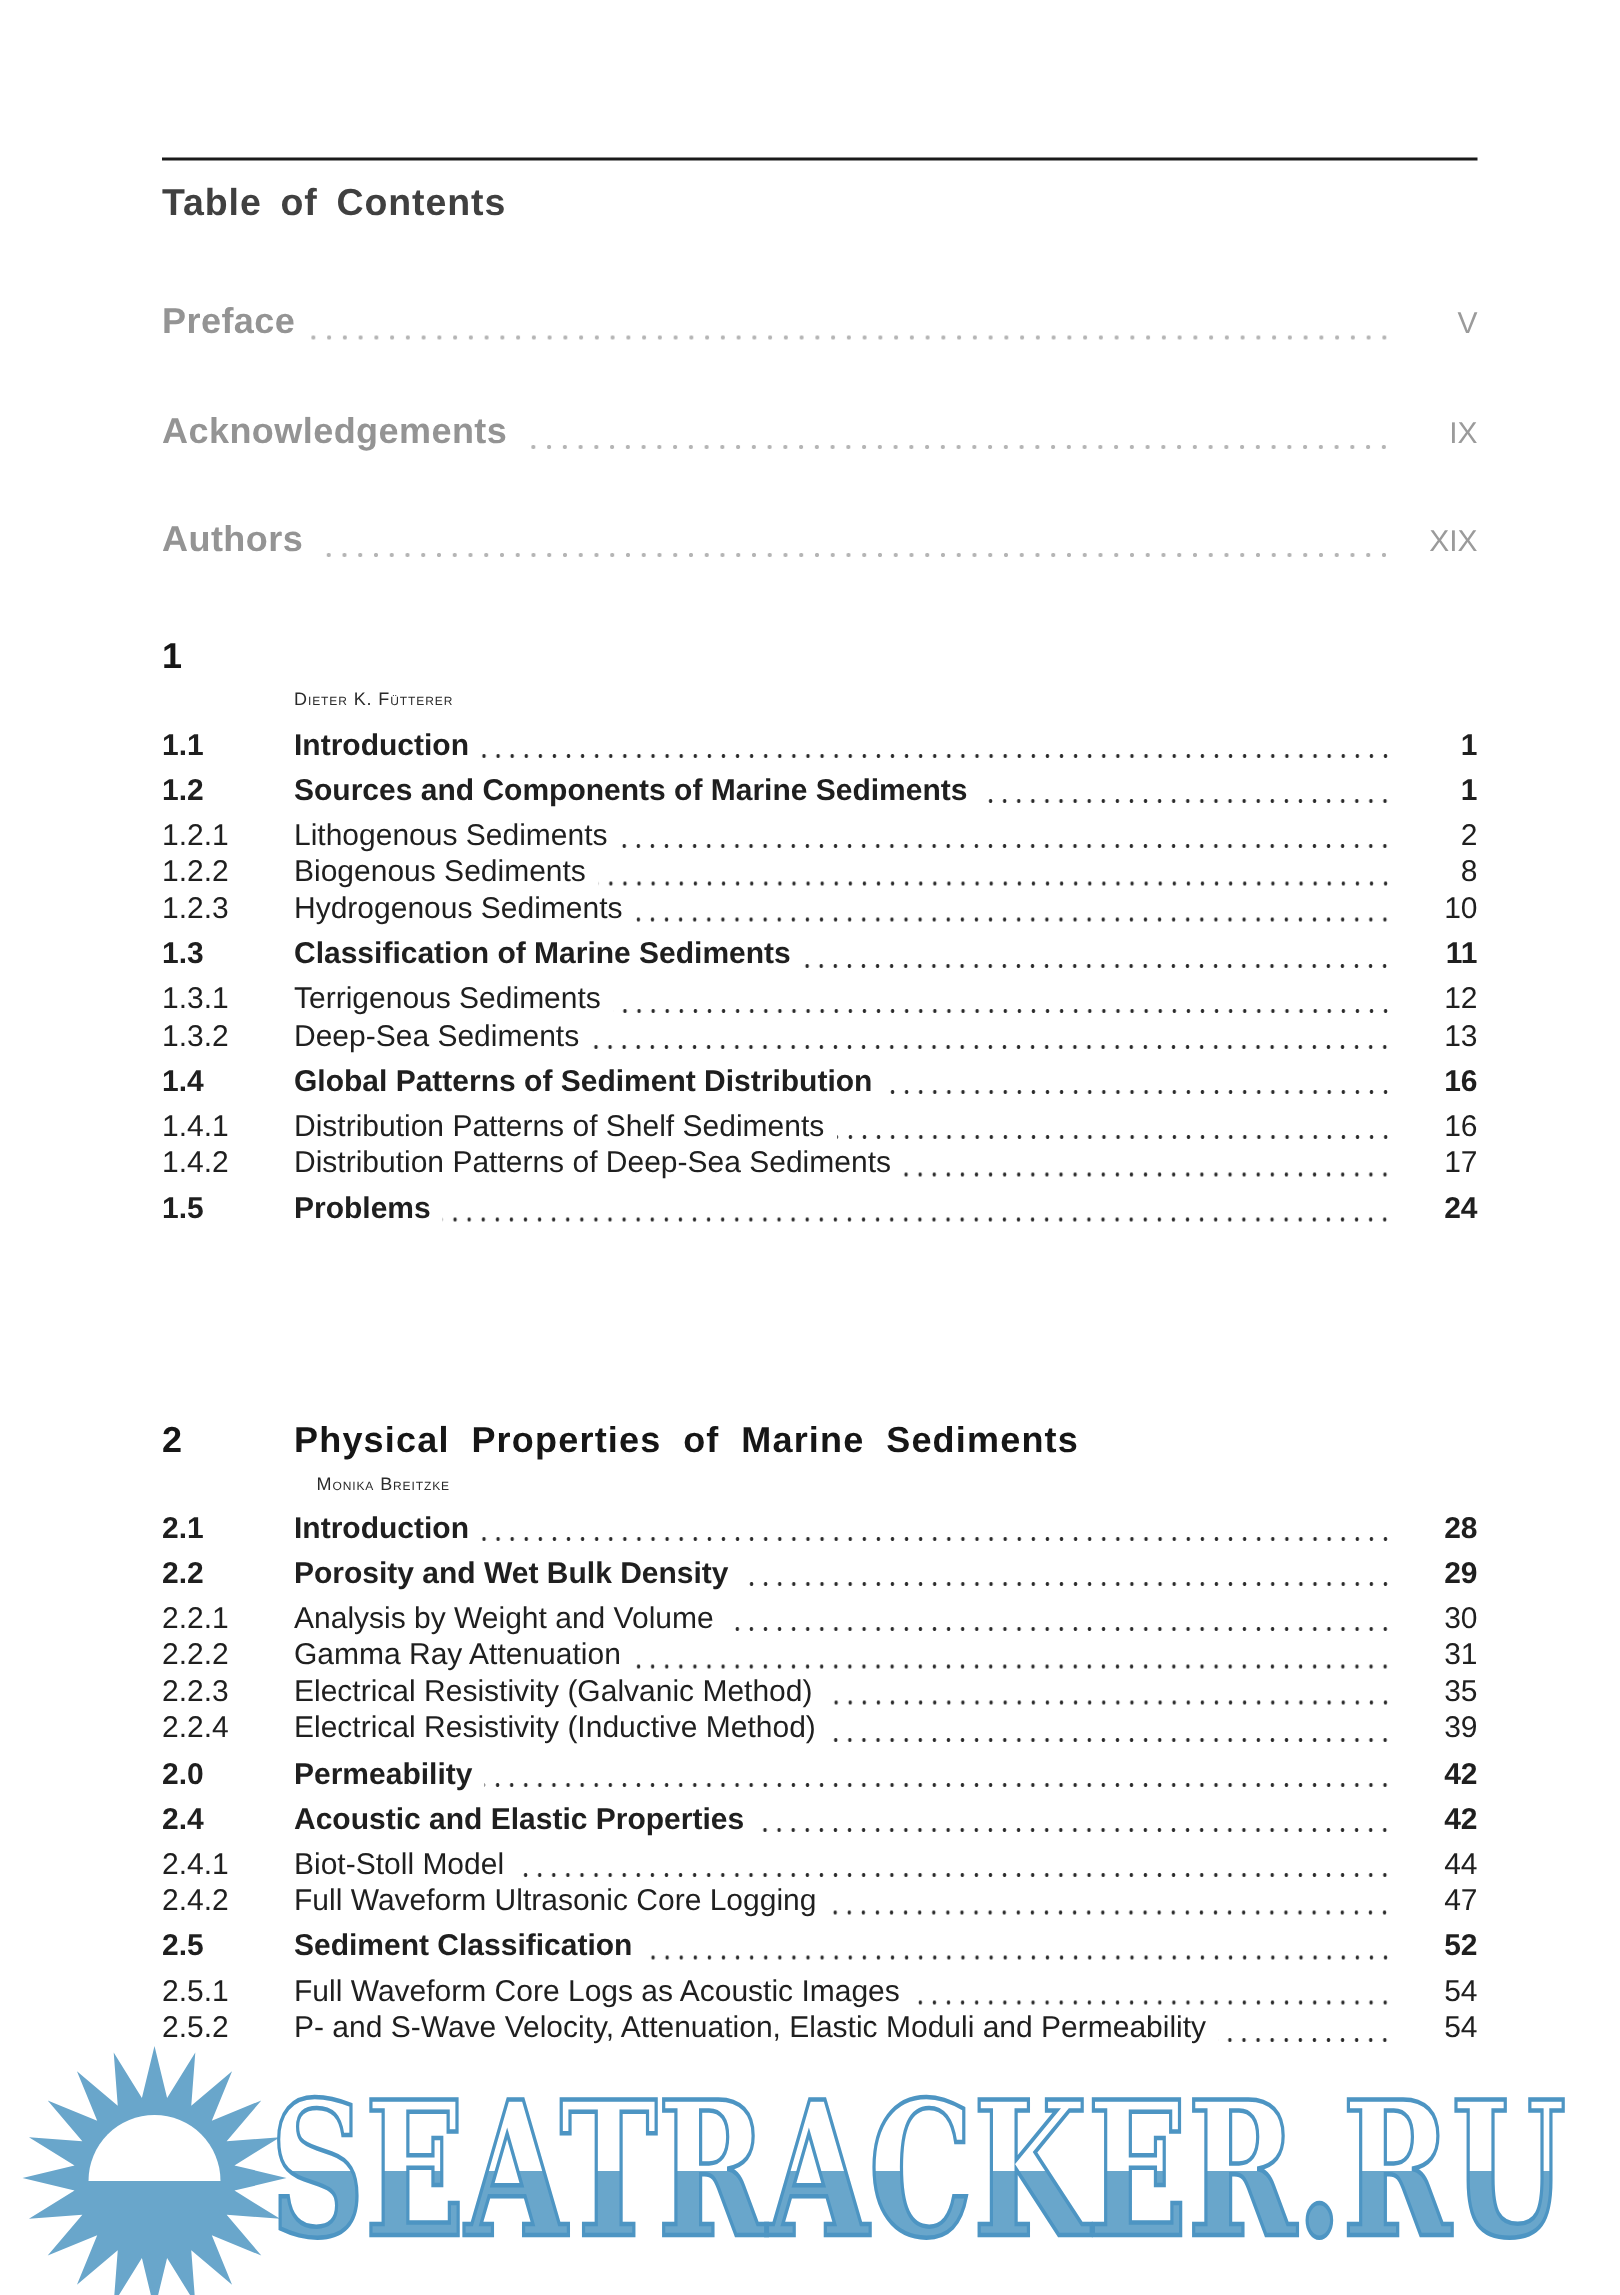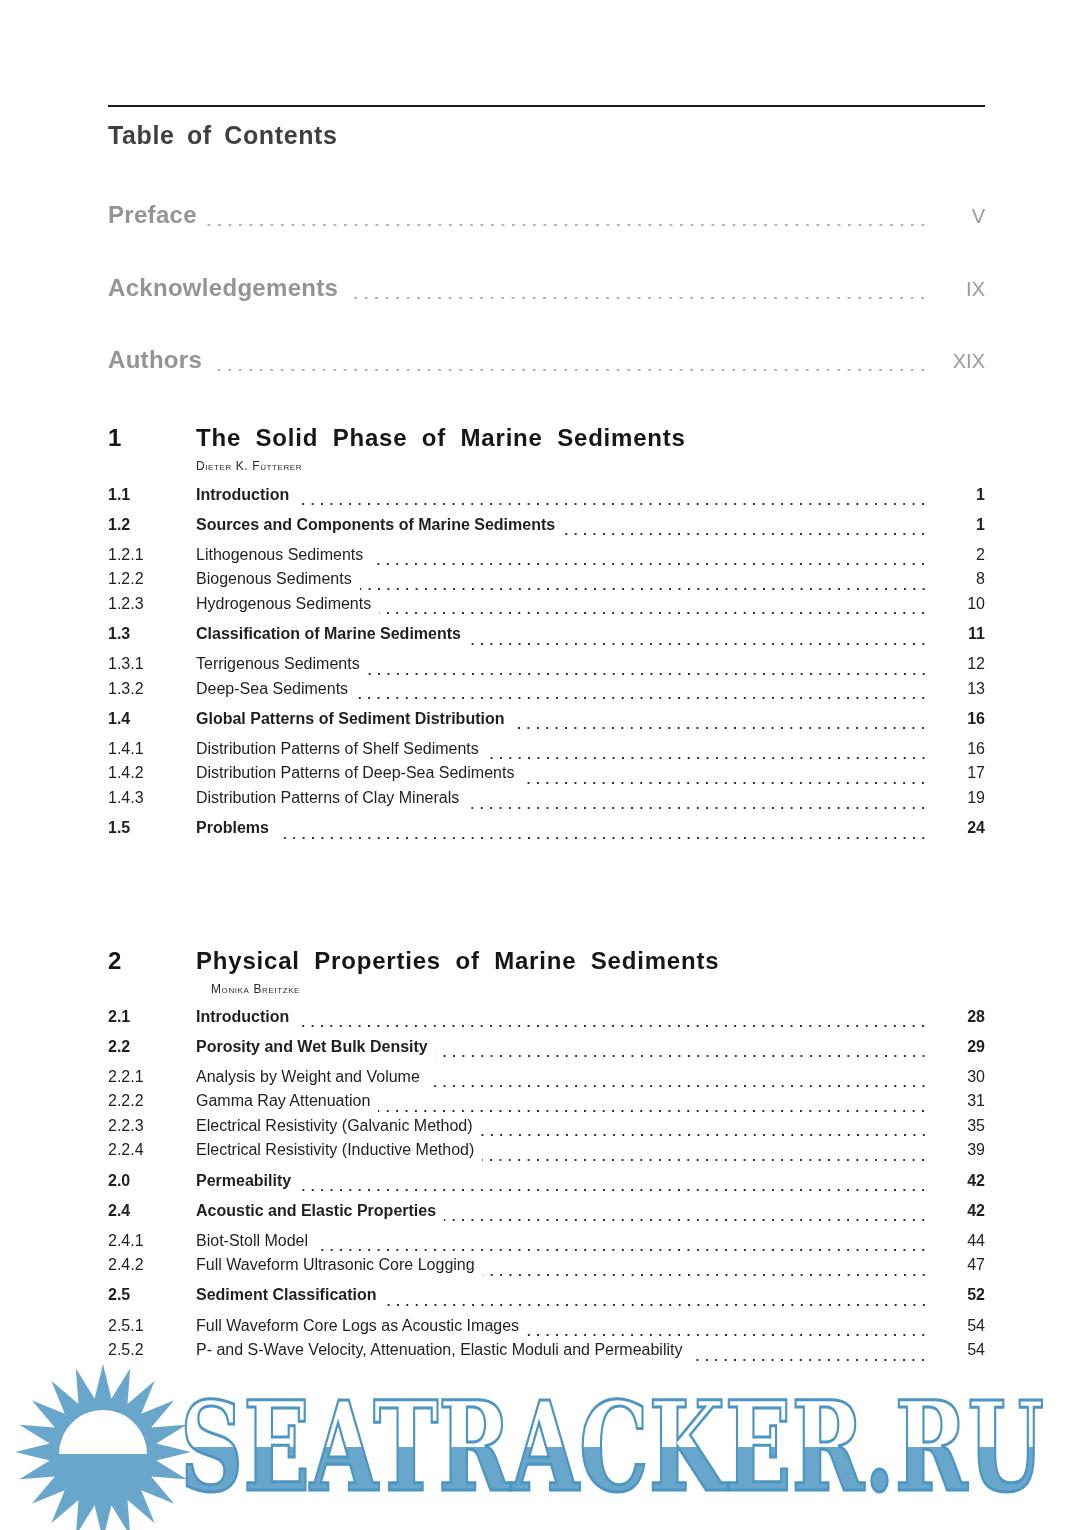--- a/index.html
+++ b/index.html
@@ -63,21 +63,21 @@
   .ch1-author { top:459px; }
   .ch2-author { top:982px;margin-left:15px; }
 
   
   .rows { position:absolute; left:108px; right:95px; }
   .ch1-rows { top:480px; }
   .ch2-rows { top:1002px; }
 
   .t-row {
     display:flex; align-items:baseline; height:24.6px;
-    font-size:16px; color:#1f1f1f; white-space:nowrap;
+    font-size:20px; color:#1f1f1f; white-space:nowrap;
   }
   .t-row.b { margin:5.5px 0; font-weight:700; }
   .t-row .num { flex:none; width:88px; }
   .t-row .ttl { flex:none; }
   .t-row .lead {
     flex:1 1 auto; align-self:stretch; margin-left:8px;
     background-image:radial-gradient(circle, #2b2b2b 1.1px, transparent 1.35px);
     background-size:9.4px 4px; background-repeat:repeat-x;
     background-position:right 2px bottom 4px;
   }
@@ -106,21 +106,20 @@
     <span class="fm-pg">IX</span>
   </div>
   <div class="fm-row fm-authors">
     <span class="fm-label">Authors</span>
     <span class="lead"></span>
     <span class="fm-pg">XIX</span>
   </div>
 
   <div class="ch-head ch1-head">
     <span class="num">1</span>
-    <span class="ch-title">The Solid Phase of Marine Sediments</span>
   </div>
   <div class="ch-author ch1-author">Dieter K. Fütterer</div>
 
   <div class="rows ch1-rows">
     <div class="t-row b">
         <span class="num">1.1</span>
         <span class="ttl">Introduction</span>
         <span class="lead"></span>
         <span class="pg">1</span>
       </div>
@@ -176,26 +175,20 @@
         <span class="num">1.4.1</span>
         <span class="ttl">Distribution Patterns of Shelf Sediments</span>
         <span class="lead"></span>
         <span class="pg">16</span>
       </div>
     <div class="t-row">
         <span class="num">1.4.2</span>
         <span class="ttl">Distribution Patterns of Deep-Sea Sediments</span>
         <span class="lead"></span>
         <span class="pg">17</span>
-      </div>
-    <div class="t-row">
-        <span class="num">1.4.3</span>
-        <span class="ttl">Distribution Patterns of Clay Minerals</span>
-        <span class="lead"></span>
-        <span class="pg">19</span>
       </div>
     <div class="t-row b">
         <span class="num">1.5</span>
         <span class="ttl">Problems</span>
         <span class="lead"></span>
         <span class="pg">24</span>
       </div>
   </div>
 
   <div class="ch-head ch2-head">

